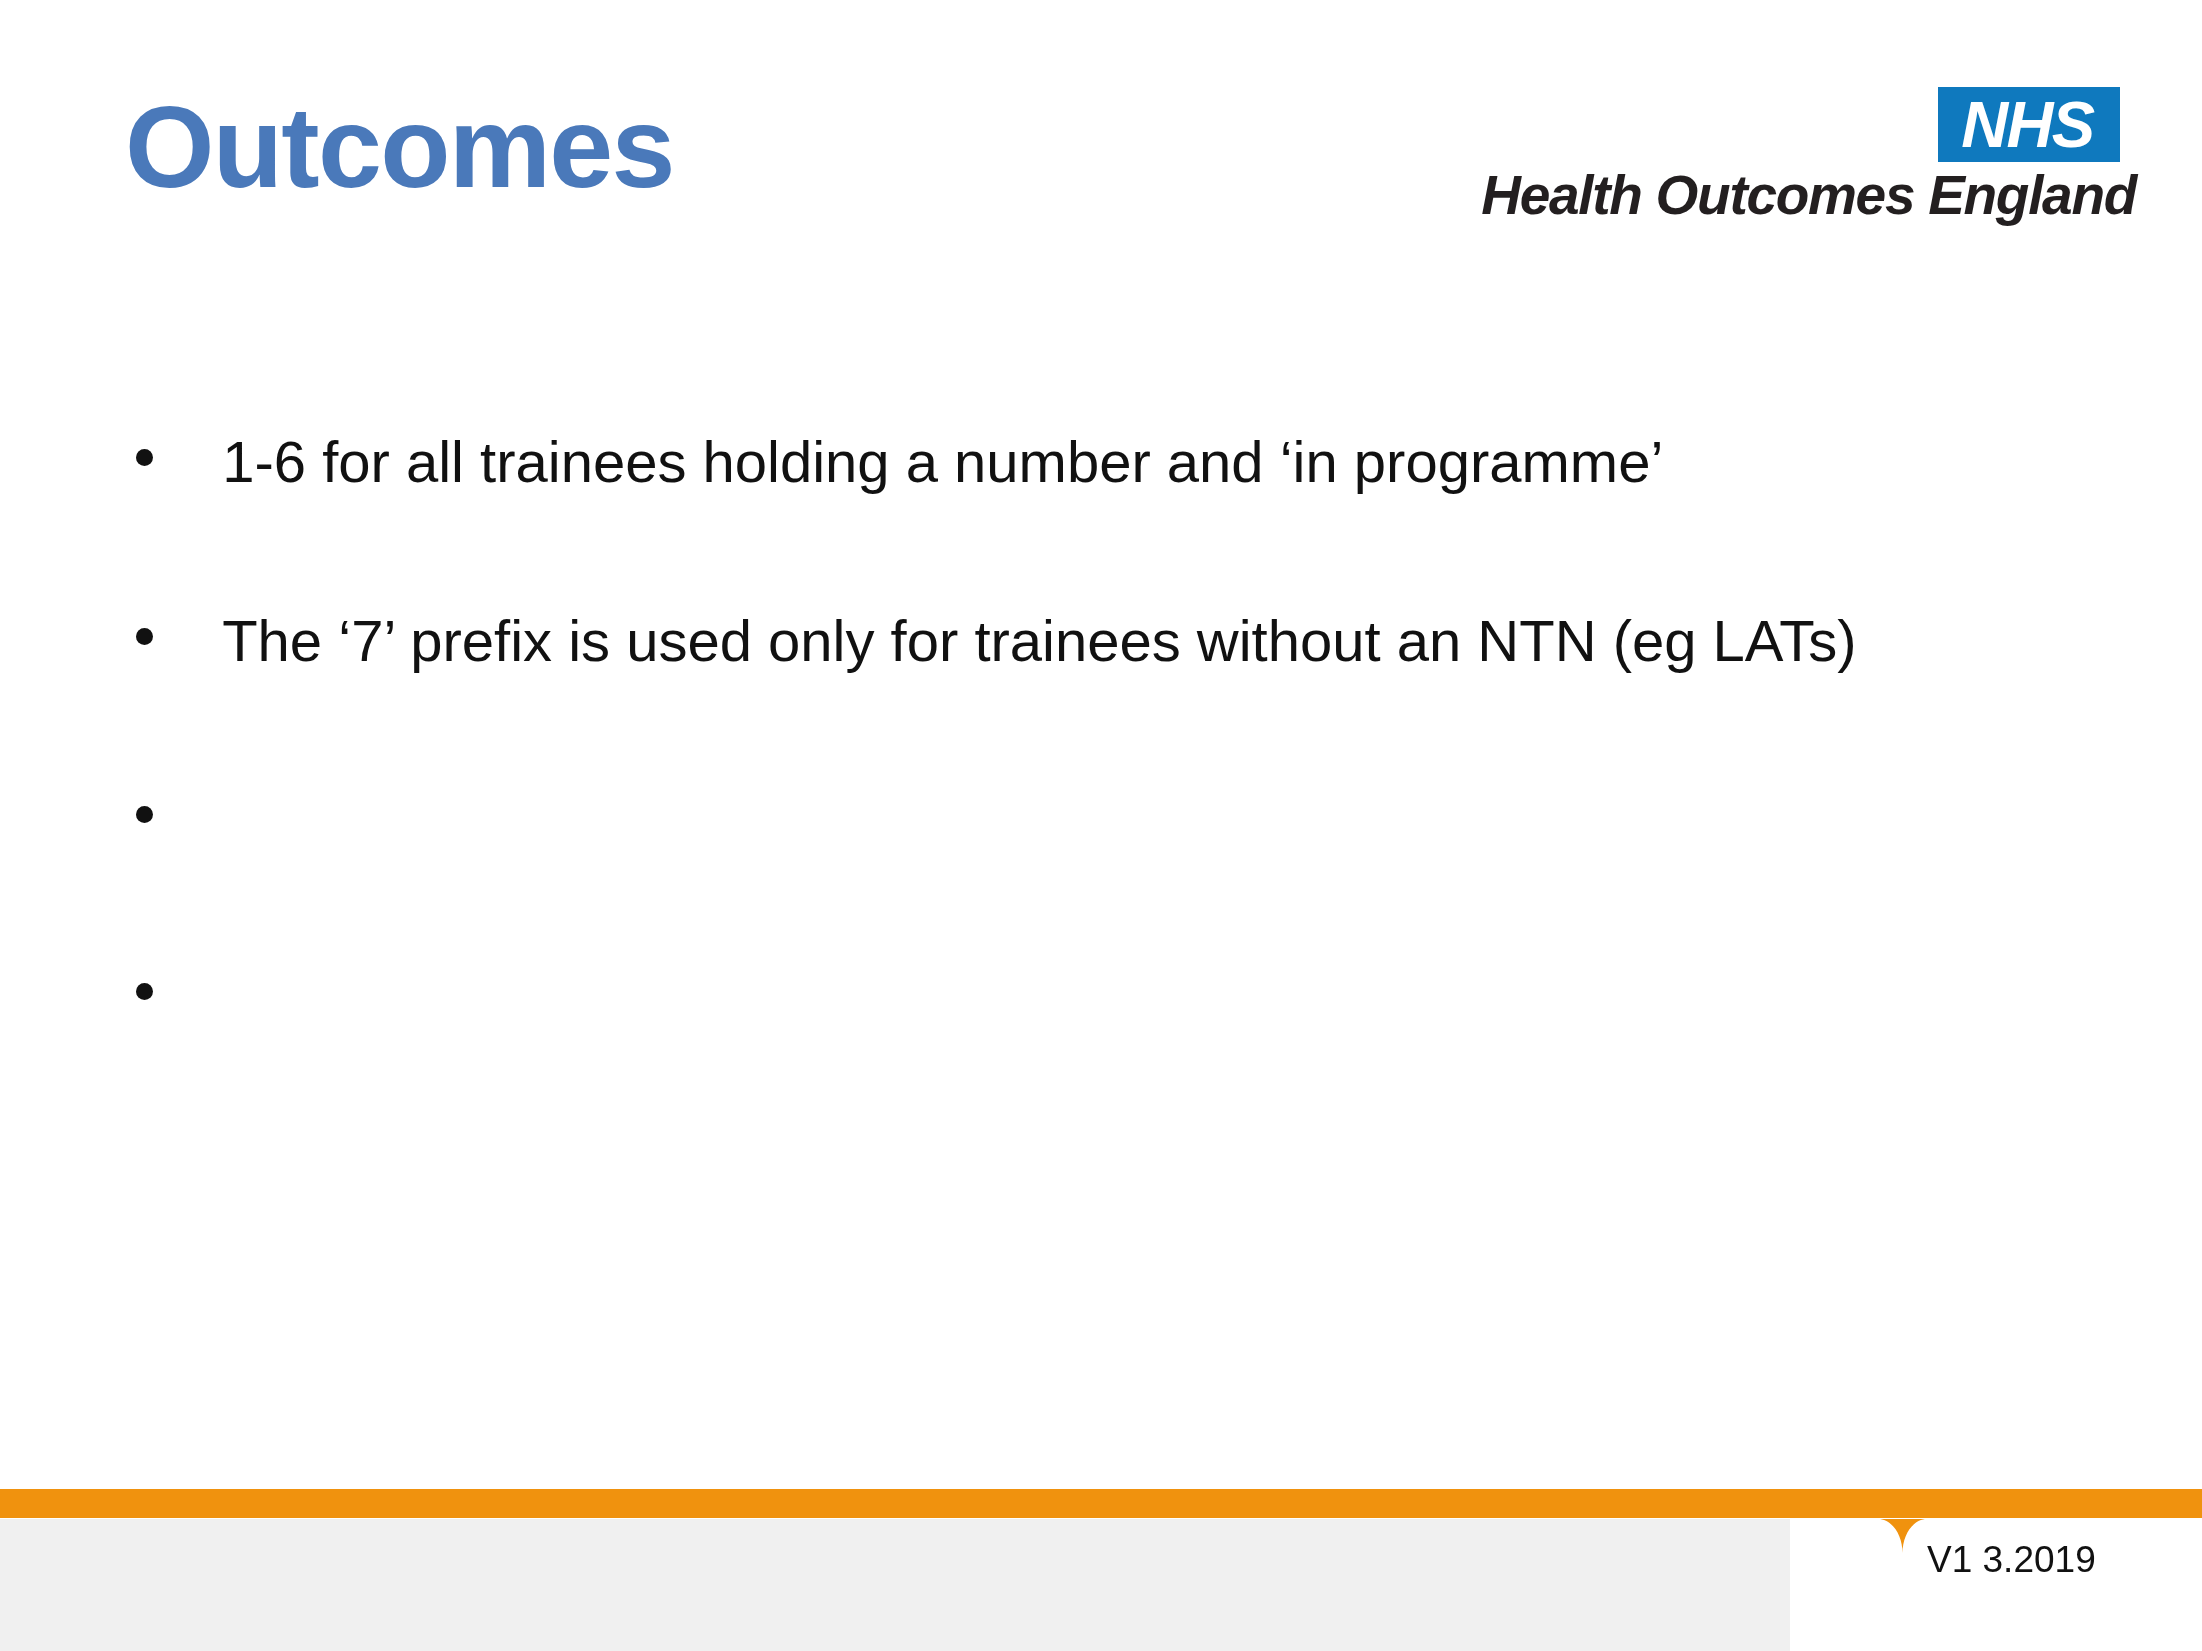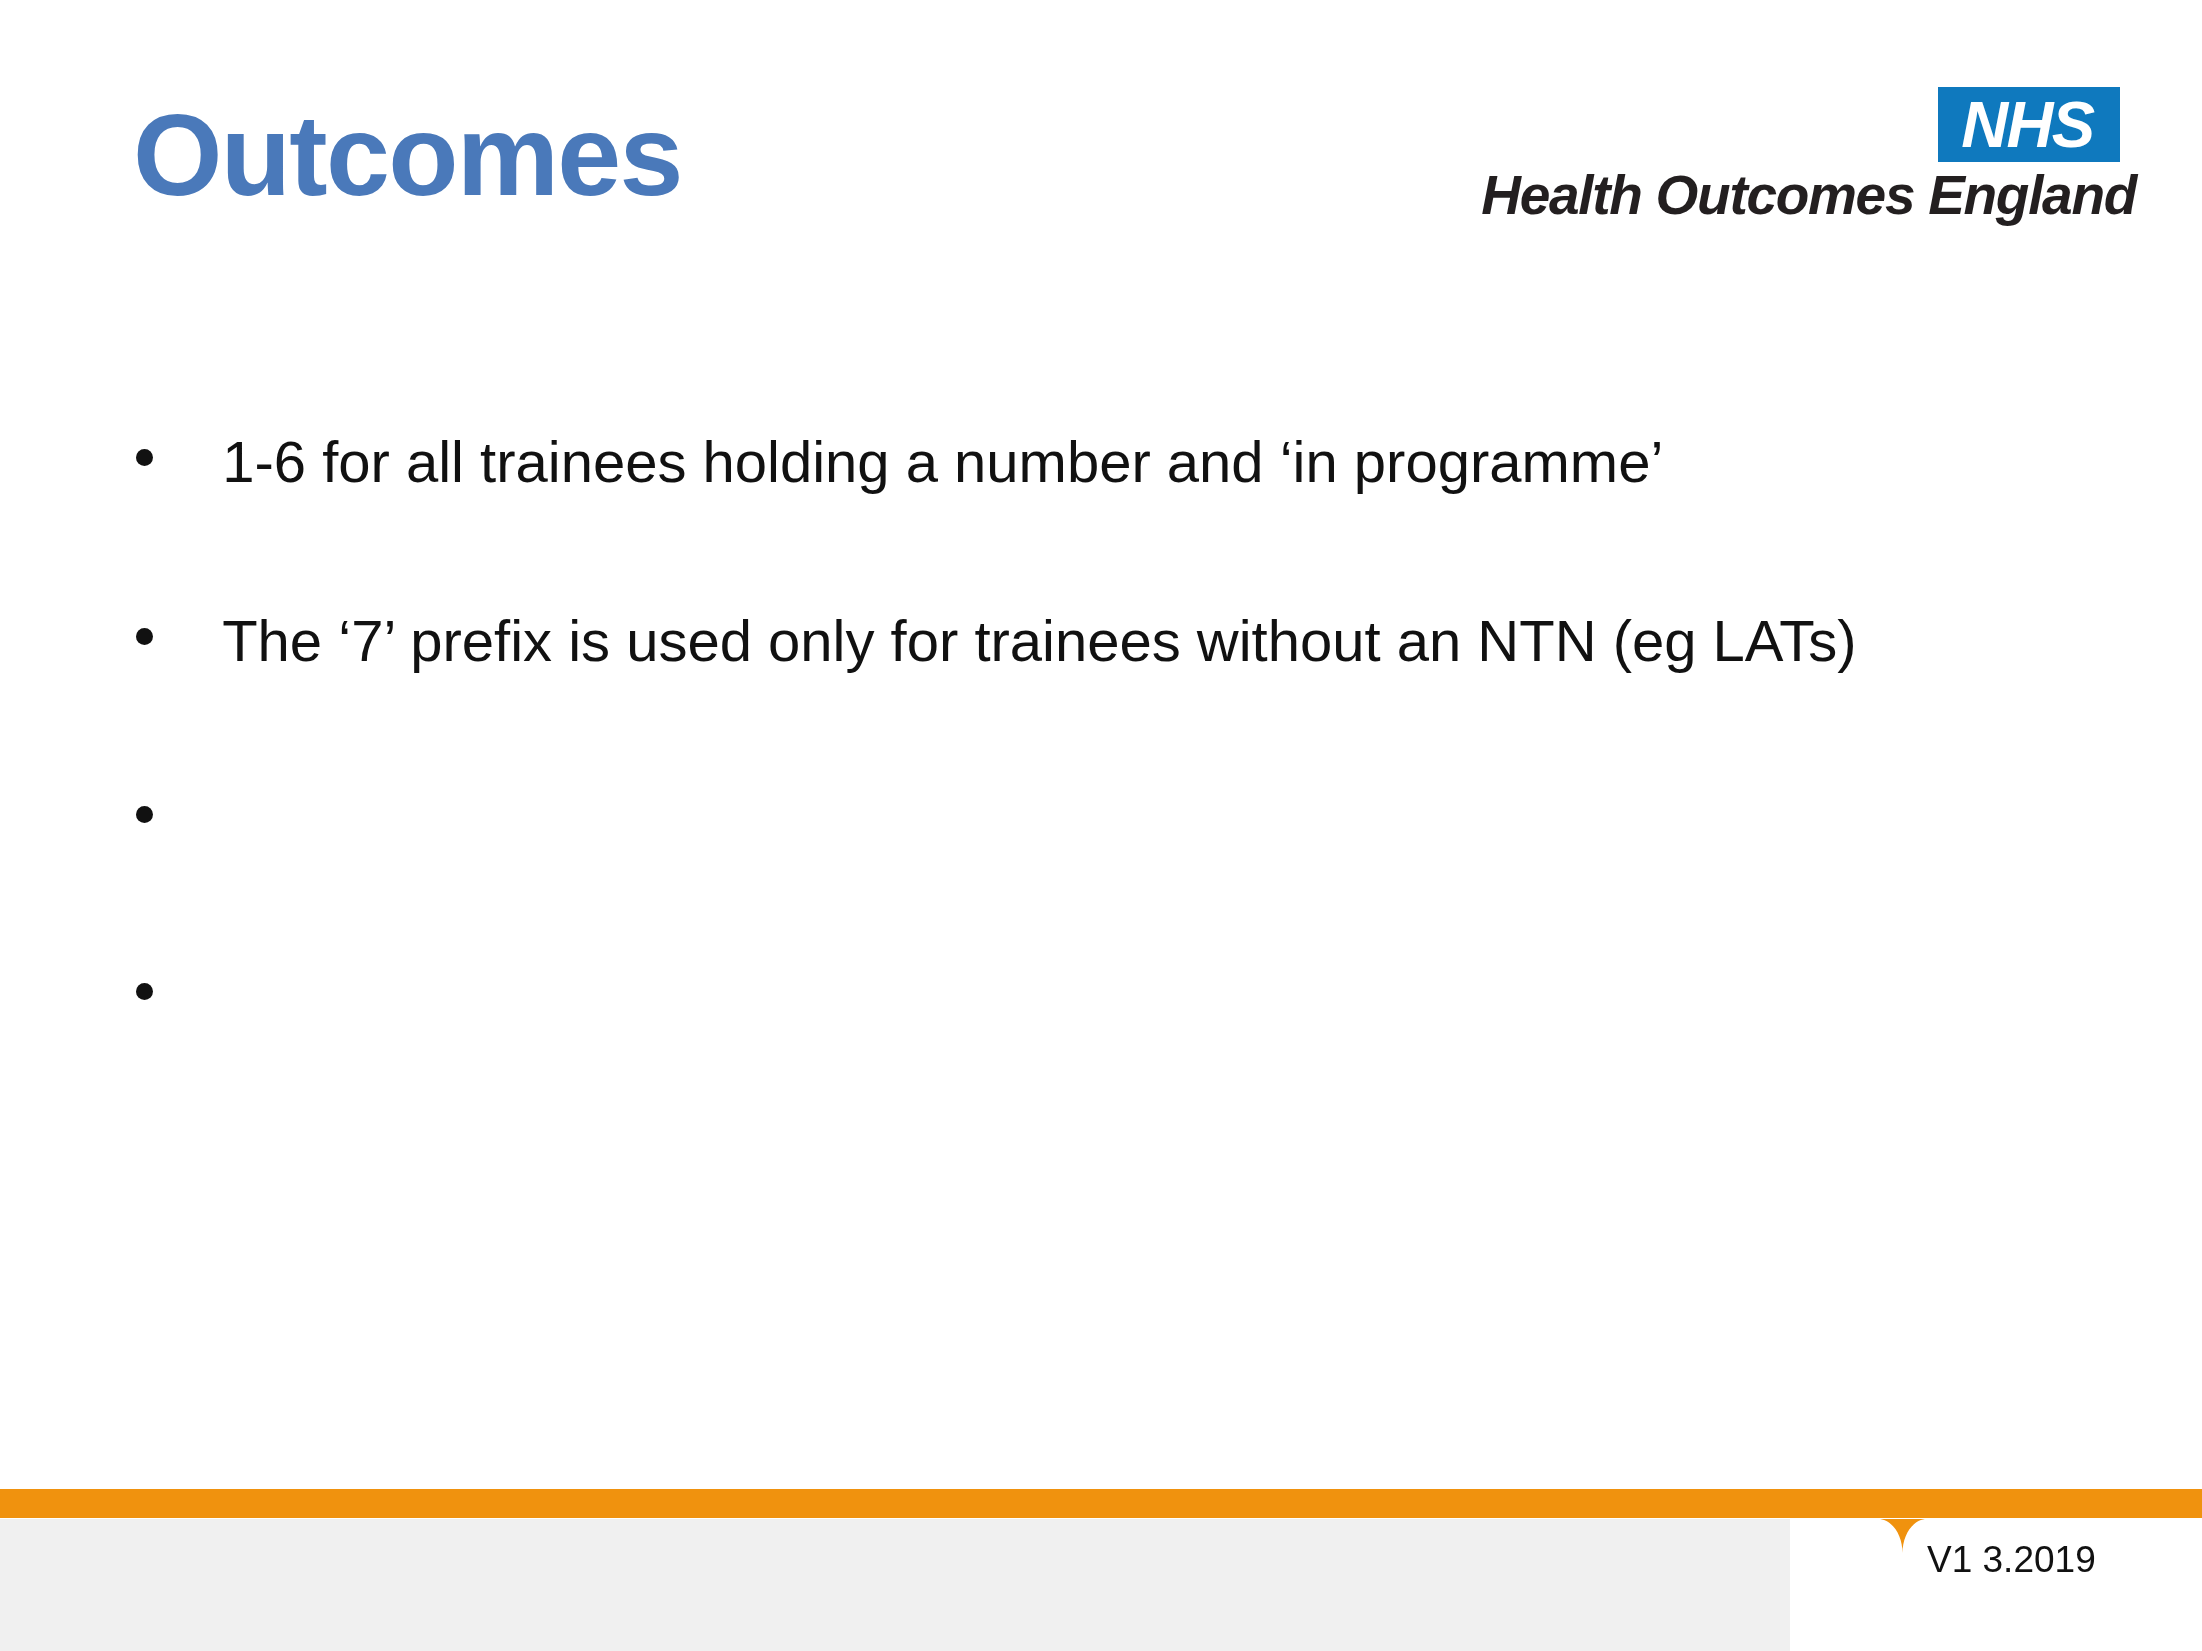--- a/index.html
+++ b/index.html
@@ -12,21 +12,21 @@
     position: relative;
     width: 2203px;
     height: 1652px;
     background: #ffffff;
     overflow: hidden;
   }
   .title {
     position: absolute;
     left: 117px;
     top: 76px;
-    margin: 16px;
+    margin: 8px;
     font-size: 115px;
     font-weight: 700;
     letter-spacing: -1.7px;
     line-height: 1.1;
     color: var(--title-blue, #4A79BA);
   }
   .logo-block { position: absolute; top: 0; left: 0; width: 100%; height: 0; }
   .nhs-box {
     position: absolute;
     left: 1938px;

